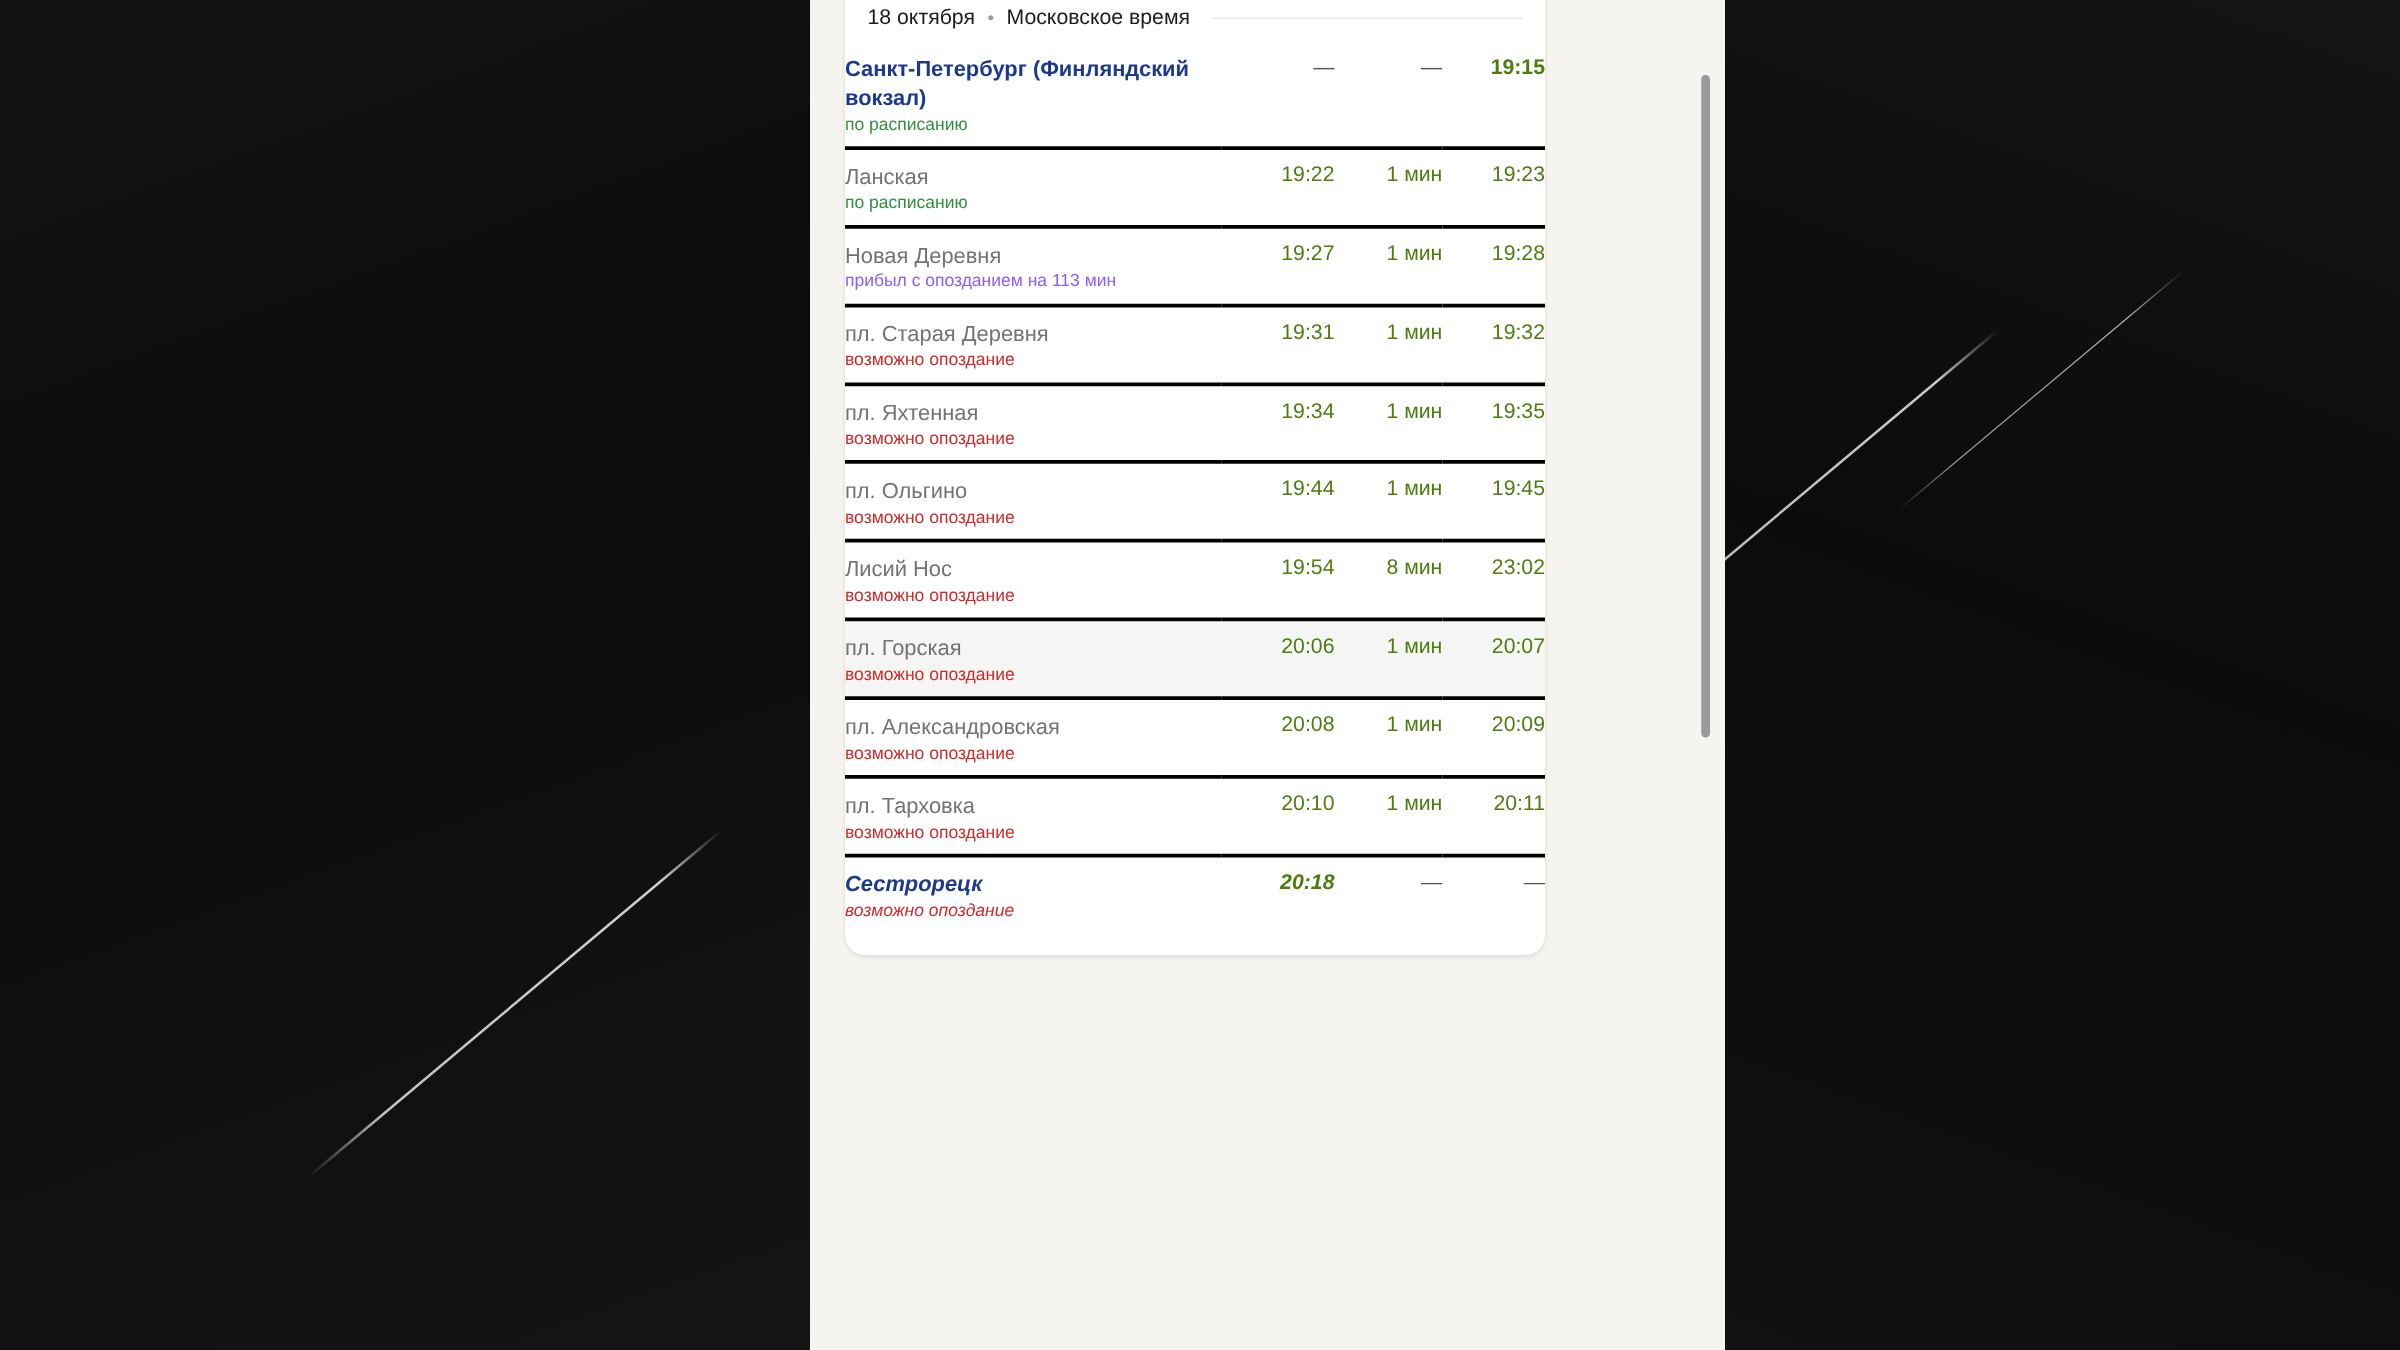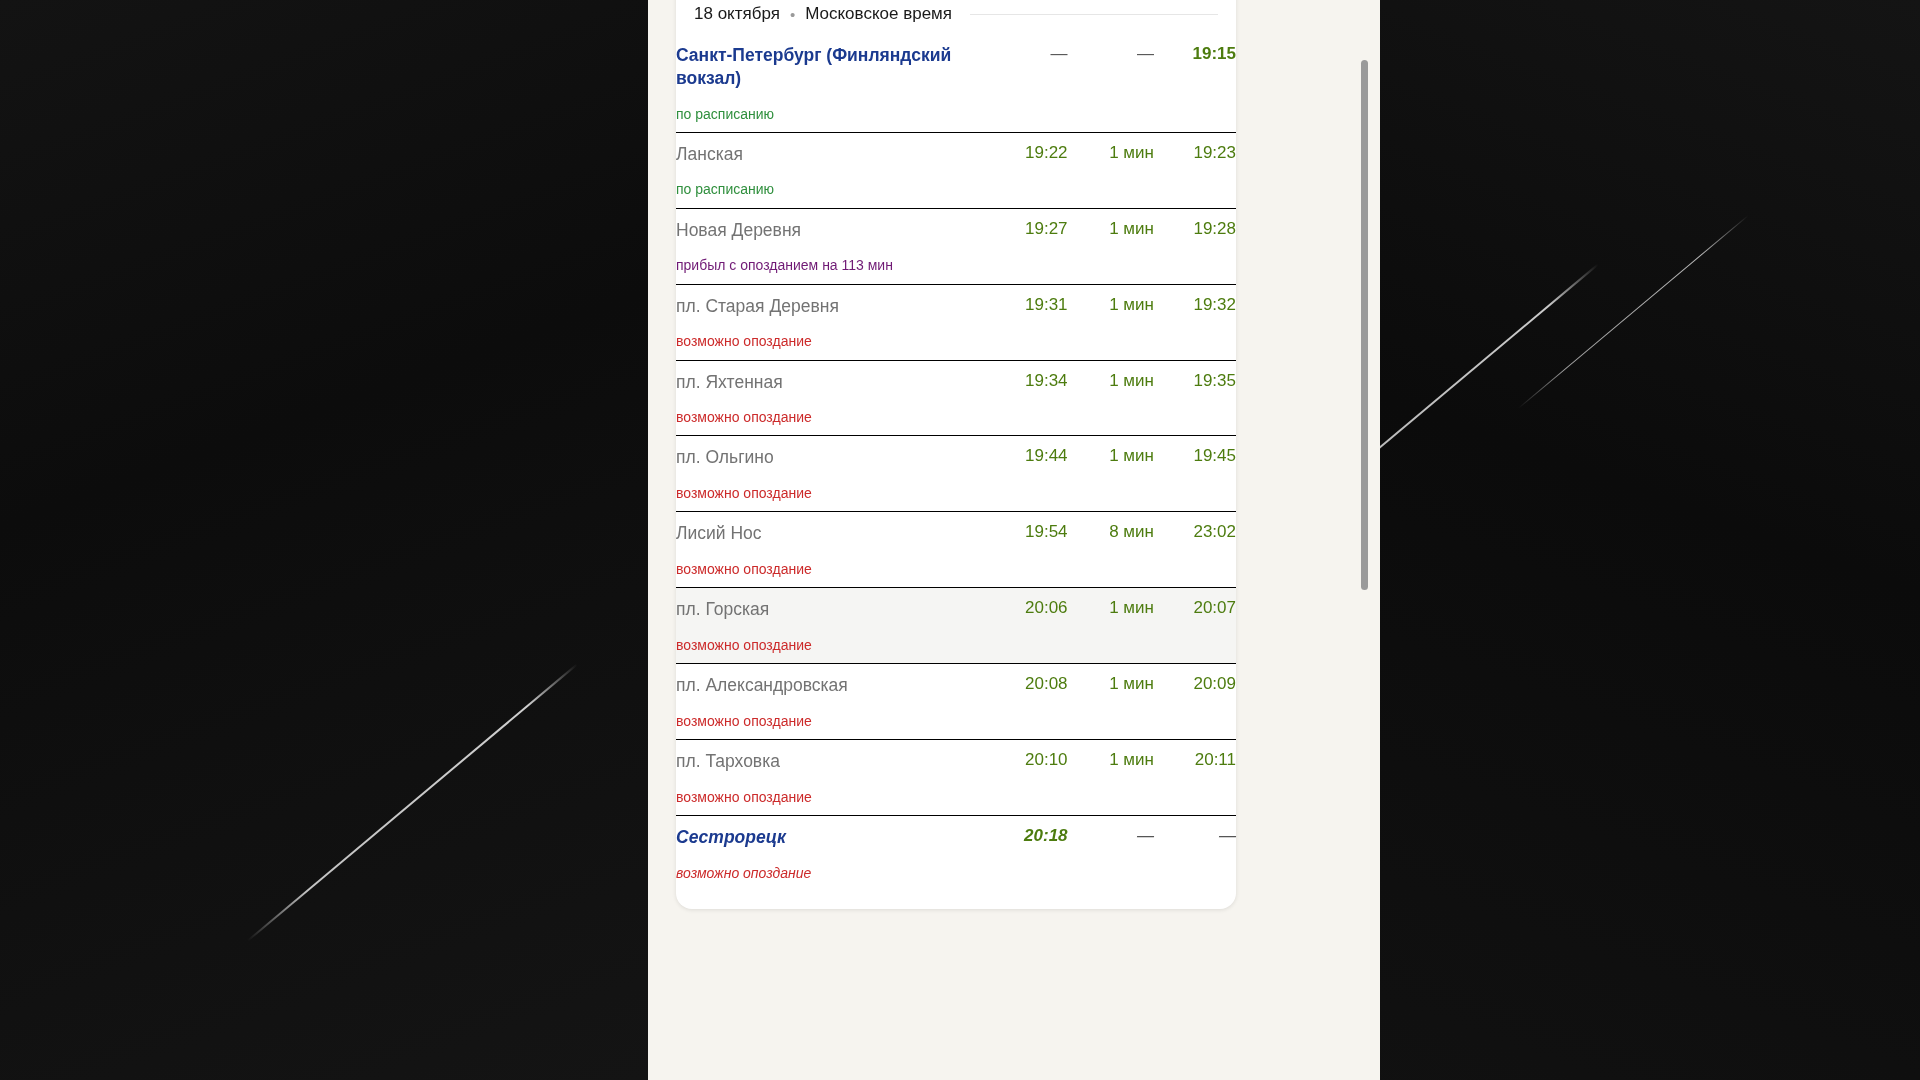--- a/index.html
+++ b/index.html
@@ -101,21 +101,21 @@
   }
 
   table.stops {
     width: 100%;
     border-collapse: collapse;
     table-layout: fixed;
   }
   table.stops td {
     vertical-align: top;
     padding: 10px 0 9px 0;
-    border-bottom: 1px solid #000000;
+    border-bottom: 3px solid #000000;
   }
   tr.stop-row:last-child td { border-bottom: none; font-style: italic; }
 
   tr.stop-row.highlight td {
     background: #f5f5f3;
   }
 
   td.c-name   { padding-left: 18px; width: 286px; }
   td.c-arr    { width: 86px;  text-align: right; }
   td.c-stay   { width: 82px;  text-align: right; }
@@ -125,25 +125,25 @@
     font-size: 17.5px;
     color: #737373;
     line-height: 1.3;
   }
   .stop-name.terminal {
     font-weight: bold;
     color: #1b3a8f;
   }
   .stop-note {
     font-size: 14px;
-    margin-top: 15px;
+    margin-top: 0;
     line-height: 1.3;
   }
   .note-ok    { color: #2f8f3d; }
-  .note-late  { color: #701a75; }
+  .note-late  { color: #8b5cf6; }
   .note-maybe { color: #cc2a2a; }
 
   .time {
     font-size: 17px;
     color: #4d7c0f;
     white-space: nowrap;
   }
   .time.bold { font-weight: bold; }
   .time.dash { color: #555; }
 

